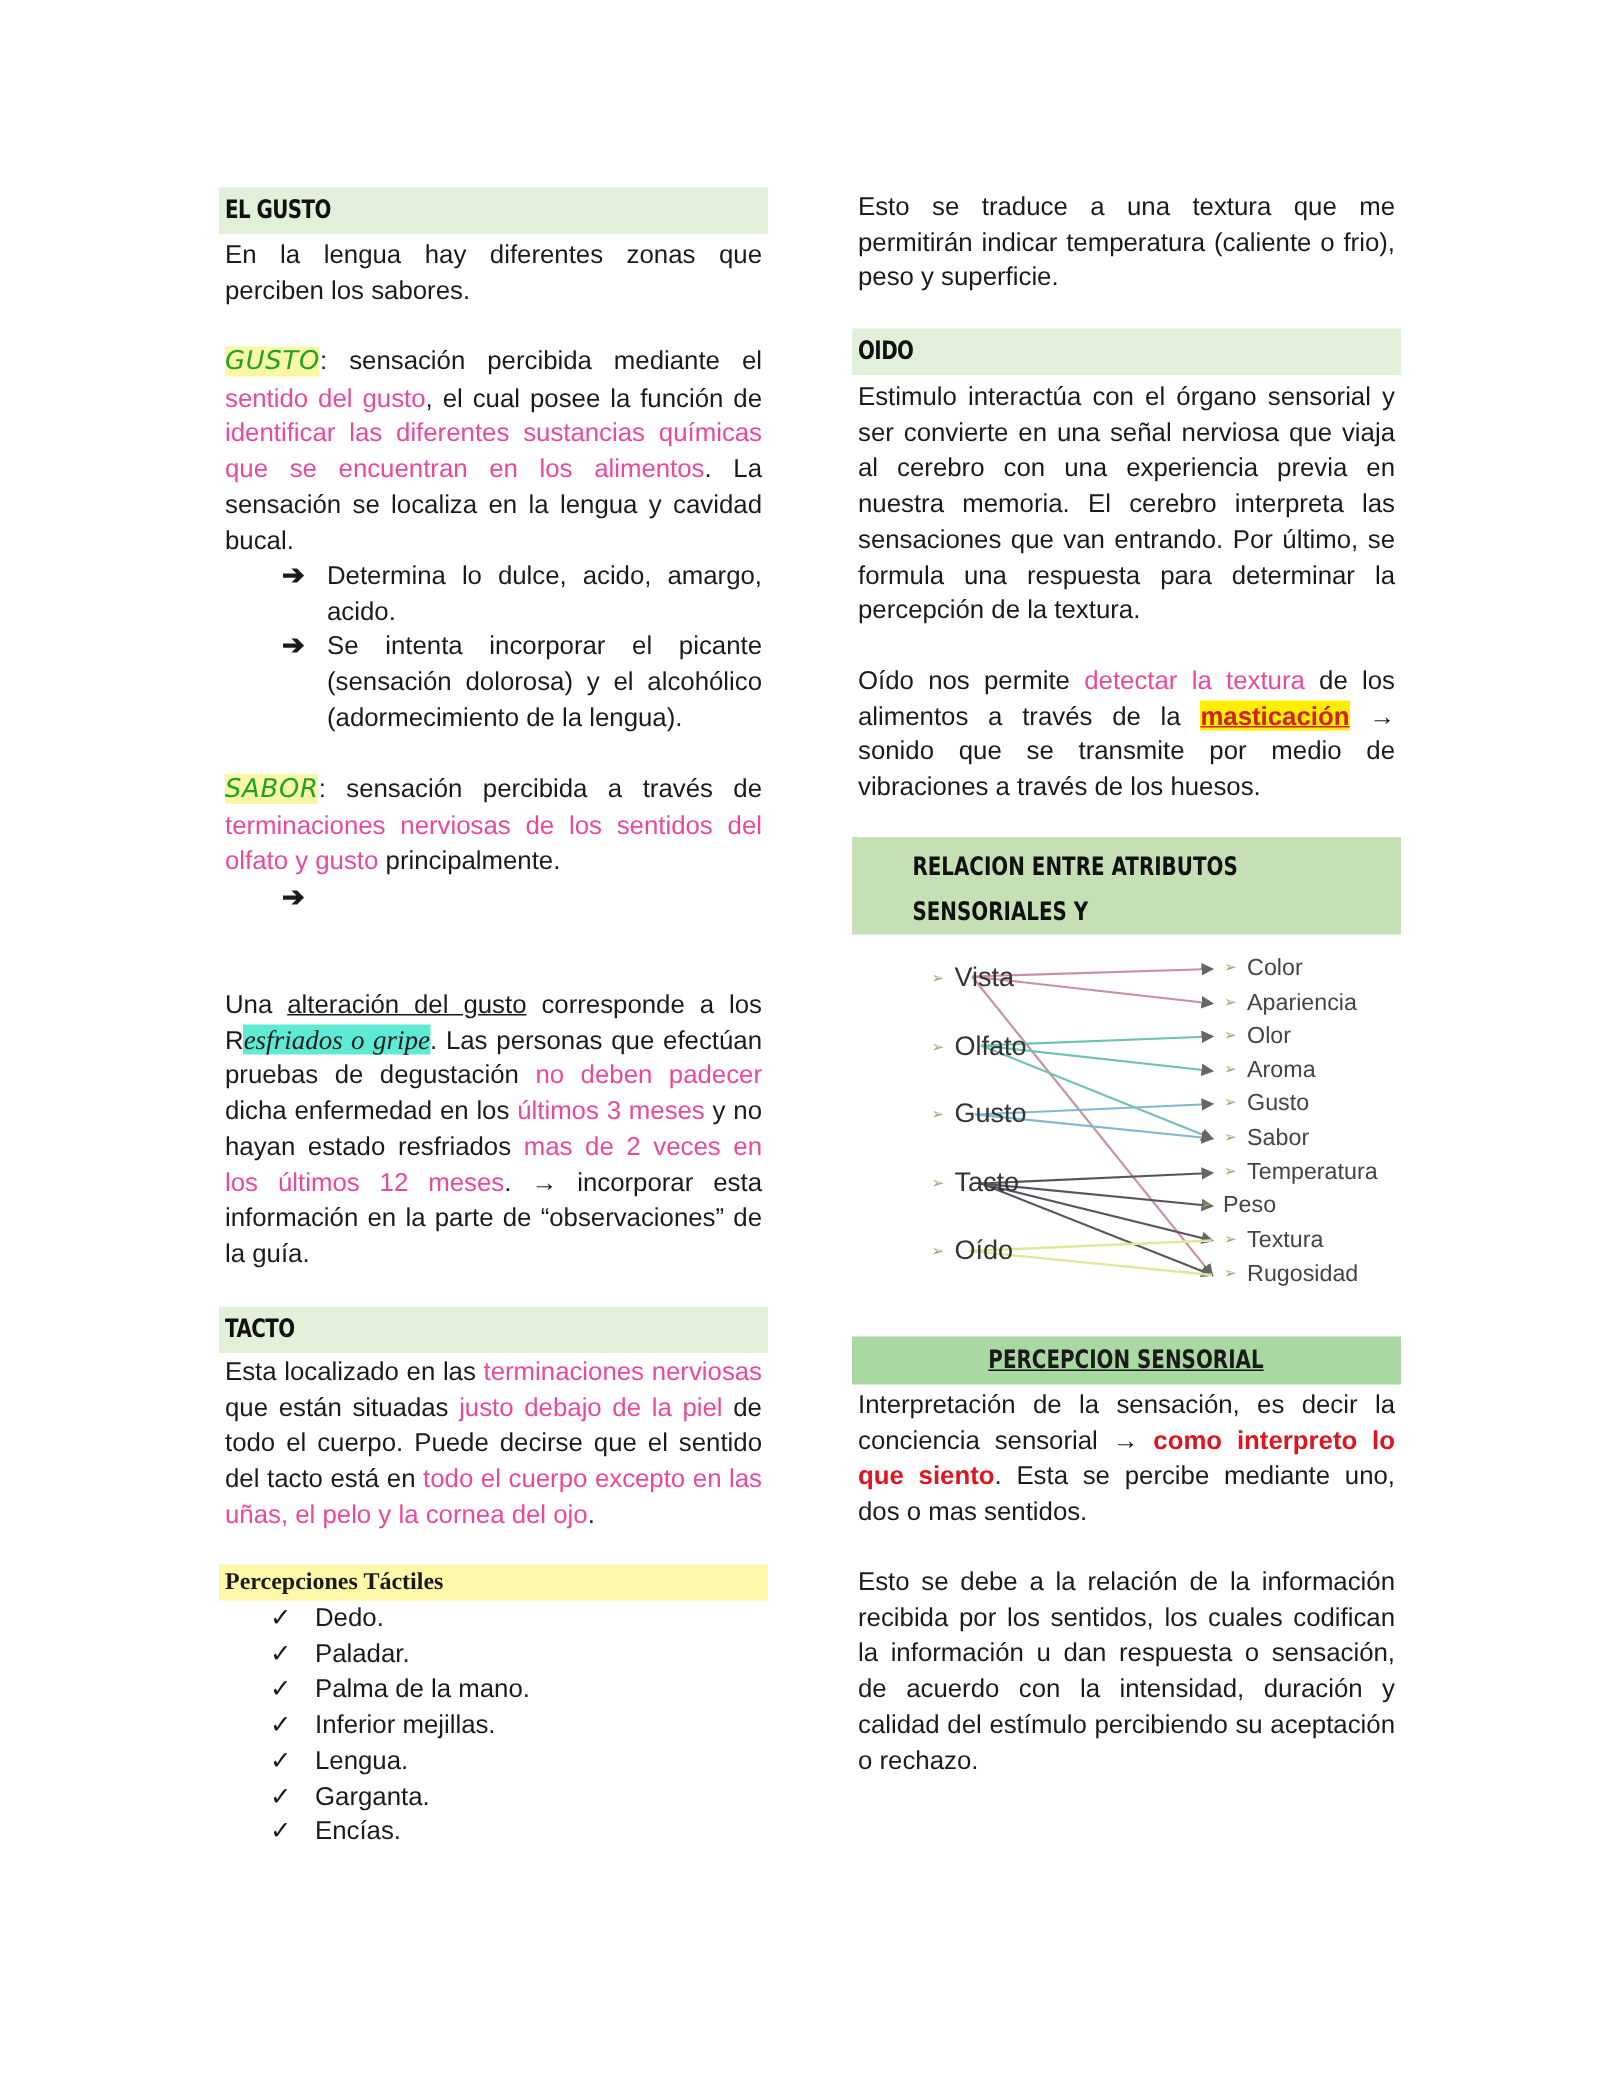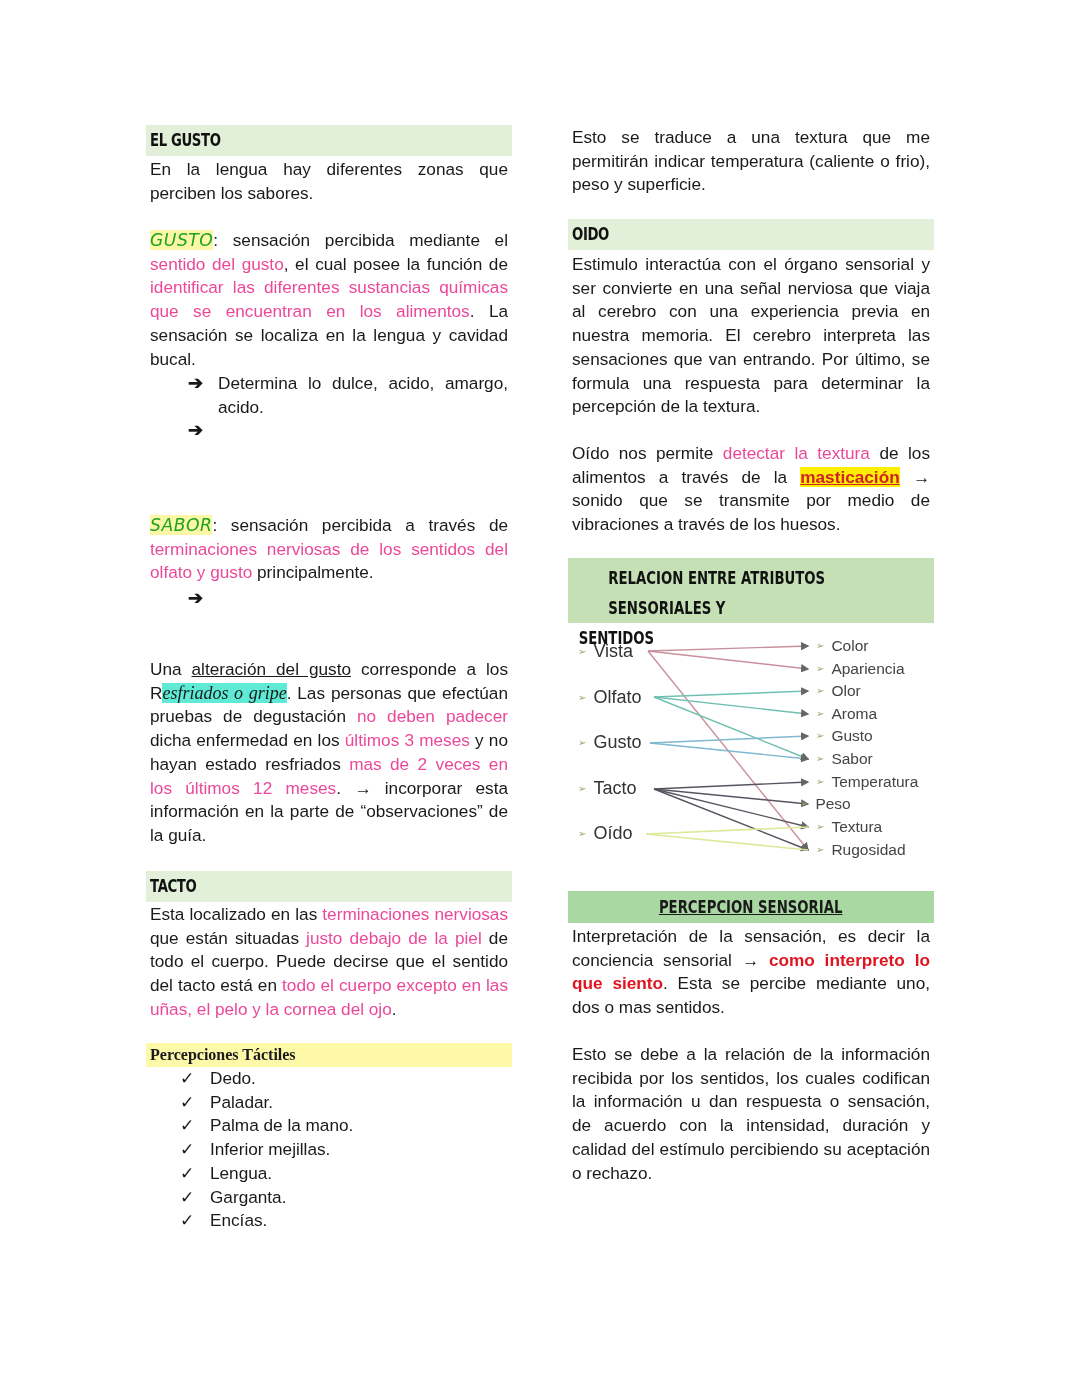--- a/index.html
+++ b/index.html
@@ -82,42 +82,42 @@
     font-family: "DejaVu Sans", sans-serif;
     font-weight: bold;
     font-size: 17px;
   }
   .perc-hdr .narrow { display: inline-block; transform: scaleX(0.78); text-decoration: underline; }
 
   .masti { color: #d0202a; font-weight: bold; background: #ffee00; text-decoration: underline; }
 
   .diagram { position: relative; width: 366px; height: 230px; font-family: "Liberation Sans", sans-serif; }
   .diagram svg { position: absolute; left: 0; top: 0; }
-  .sense { position: absolute; font-size: 18px; color: #333; }
+  .sense { position: absolute; font-size: 18px; color: #333; margin-left: 43px; }
   .attr { position: absolute; font-size: 15.5px; color: #444; }
   .tri { color: #9aa36a; font-size: 10px; margin-right: 7px; position: relative; top: -2px; }
 </style>
 </head>
 <body>
 
 <div class="col col-left">
 
   <div class="hdr" style="position:absolute; top:125px; width:366px;">
     <span class="narrow">EL GUSTO</span>
   </div>
 
   <p class="p" style="position:absolute; top:158px; width:366px;">En la lengua hay diferentes zonas que perciben los sabores.</p>
 
   <p class="p" style="position:absolute; top:229px; width:366px;">
     <span class="hand">GUSTO</span><span>: sensación percibida mediante el </span><span class="red">sentido del gusto</span><span>, el cual posee la función de </span><span class="red">identificar las diferentes sustancias químicas que se encuentran en los alimentos</span><span>. La sensación se localiza en la lengua y cavidad bucal.</span>
   </p>
 
   <ul class="arrow-list p" style="position:absolute; top:372px; width:366px;">
     <li><span class="mk">➔</span><span>Determina lo dulce, acido, amargo, acido.</span></li>
-    <li><span class="mk">➔</span></li>
+    <li><span class="mk">➔</span><span>Se intenta incorporar el picante (sensación dolorosa) y el alcohólico (adormecimiento de la lengua).</span></li>
   </ul>
 
   <p class="p" style="position:absolute; top:514px; width:366px;">
     <span class="hand">SABOR</span><span>: sensación percibida a través de </span><span class="red">terminaciones nerviosas de los sentidos del olfato y gusto</span><span> principalmente.</span>
   </p>
 
   <ul class="arrow-list p" style="position:absolute; top:587px; width:366px;">
     <li><span class="mk">➔</span></li>
   </ul>
 
@@ -155,21 +155,20 @@
   </div>
 
   <p class="p" style="position:absolute; top:253px; width:366px;">Estimulo interactúa con el órgano sensorial y ser convierte en una señal nerviosa que viaja al cerebro con una experiencia previa en nuestra memoria. El cerebro interpreta las sensaciones que van entrando. Por último, se formula una respuesta para determinar la percepción de la textura.</p>
 
   <p class="p" style="position:absolute; top:442px; width:366px;">
     <span>Oído nos permite </span><span class="red">detectar la textura</span><span> de los alimentos a través de la </span><span class="masti">masticación</span><span> → sonido que se transmite por medio de vibraciones a través de los huesos.</span>
   </p>
 
   <div class="green-hdr" style="position:absolute; top:558px; width:366px; height:65px; padding-top:5px; line-height:30px;">
     <div><span class="narrow">RELACION ENTRE ATRIBUTOS SENSORIALES Y</span></div>
-    <div><span class="narrow">SENTIDOS</span></div>
   </div>
 
   <div class="diagram" style="position:absolute; top:632px;">
     <svg width="366" height="230" viewBox="0 0 366 230">
       <defs>
         <marker id="ah" markerWidth="6" markerHeight="6" refX="5" refY="3" orient="auto">
             <path d="M0,0 L6,3 L0,6 z" fill="#666"></path>
           </marker>
       </defs>
 

